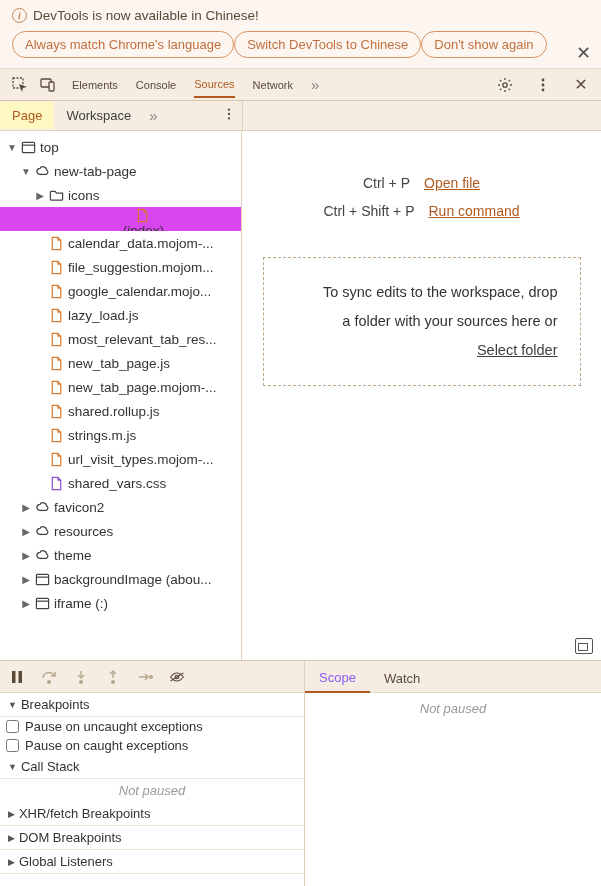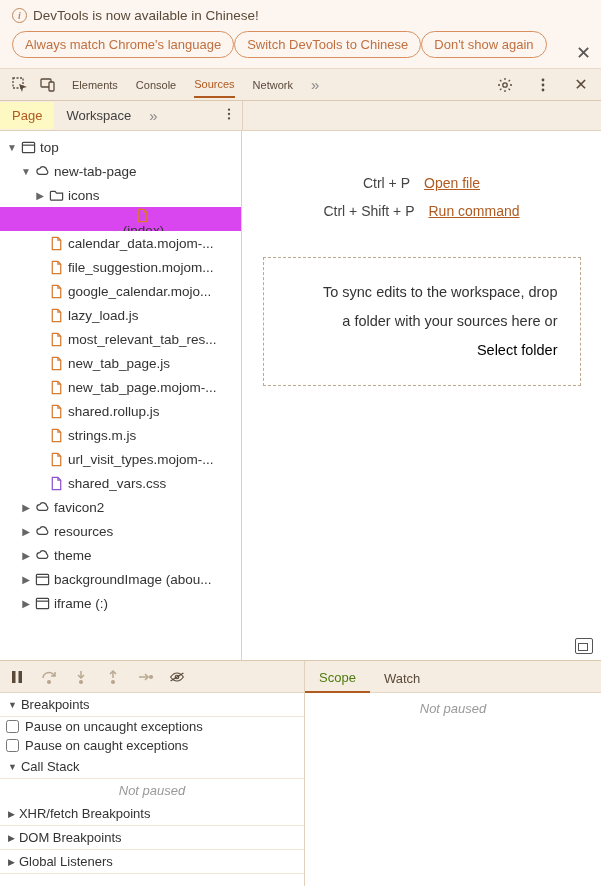--- a/index.html
+++ b/index.html
@@ -27,36 +27,36 @@
   .tree-row { display: flex; align-items: center; height: 24px; font-size: 13.5px; color: #333; cursor: pointer; white-space: nowrap; overflow: hidden; text-overflow: ellipsis; }
   .tree-row.selected { background: #d946ef; flex-direction: column; }
   .tree-toggle { width: 12px; text-align: center; font-size: 10px; color: #666; }
   .tree-icon { width: 16px; height: 16px; margin: 0 4px 0 2px; display: inline-flex; align-items: center; justify-content: center; flex-shrink: 0; }
   .tree-icon svg { width: 15px; height: 15px; }
   .right-panel { flex: 1; display: flex; flex-direction: column; padding: 44px 14px 10px; align-items: center; }
   .shortcut-row { display: flex; align-items: baseline; gap: 14px; margin-bottom: 12px; }
   .shortcut-key { font-size: 14px; color: #444; }
   .shortcut-link { color: #b05a20; text-decoration: underline; font-size: 14px; cursor: pointer; }
   .dropzone { border: 1.5px dashed #bba88f; width: 318px; padding: 20px 22px; text-align: right; font-size: 14.5px; color: #333; line-height: 2.0; margin-top: 26px; }
-  .dropzone a { color: #000000; cursor: pointer; }
+  .dropzone a { color: #404040; text-decoration: underline; cursor: pointer; }
   .bottom { border-top: 1px solid #dcc8b0; display: flex; height: 226px; }
   .debugbar { background: #f5ece2; border-bottom: 1px solid #e4d6c2; display: flex; align-items: center; height: 32px; padding: 0 8px; gap: 14px; }
   .debugbar .dbtn { width: 18px; height: 18px; display: inline-flex; align-items: center; justify-content: center; cursor: pointer; }
   .debugbar svg { width: 16px; height: 16px; }
   .bottom-left { width: 305px; border-right: 1px solid #e0d0bc; display: flex; flex-direction: column; }
   .bottom-left-scroll { flex: 1; overflow-y: auto; position: relative; }
   .section-header { display: flex; align-items: center; gap: 4px; font-size: 13px; color: #333; padding: 4px 8px; border-bottom: 1px solid #f0e6d8; cursor: pointer; }
   .section-header .tri { font-size: 9px; color: #555; }
   .checkbox-row { display: flex; align-items: center; gap: 6px; padding: 2px 8px 2px 6px; font-size: 13px; color: #333; }
   .checkbox-row input { width: 13px; height: 13px; }
   .not-paused { text-align: center; color: #999; font-style: italic; font-size: 13px; padding: 4px 0; }
   .bottom-right { flex: 1; display: flex; flex-direction: column; }
   .br-tabs { background: #f5ece2; display: flex; height: 32px; align-items: flex-end; border-bottom: 1px solid #e4d6c2; }
   .br-tab { padding: 6px 14px; font-size: 13px; color: #5a4a3a; cursor: pointer; }
-  .br-tab.active { color: #4d7c0f; border-bottom: 2px solid #b05a20; margin-bottom: -1px; }
+  .br-tab.active { color: #8b5cf6; border-bottom: 2px solid #b05a20; margin-bottom: -1px; }
   .overflow-icon { font-size: 15px; color: #888; cursor: pointer; }
   .maximize-corner { position: absolute; right: 8px; bottom: 232px; width: 18px; height: 16px; border: 1.5px solid #555; border-radius: 2px; cursor: pointer; }
   .maximize-corner::after { content: ""; position: absolute; left: 2px; bottom: 2px; width: 8px; height: 6px; border: 1.5px solid #555; }
 </style>
 </head>
 <body>
 
 <div class="banner">
   <div class="banner-title">
     <span class="info-icon">i</span>

